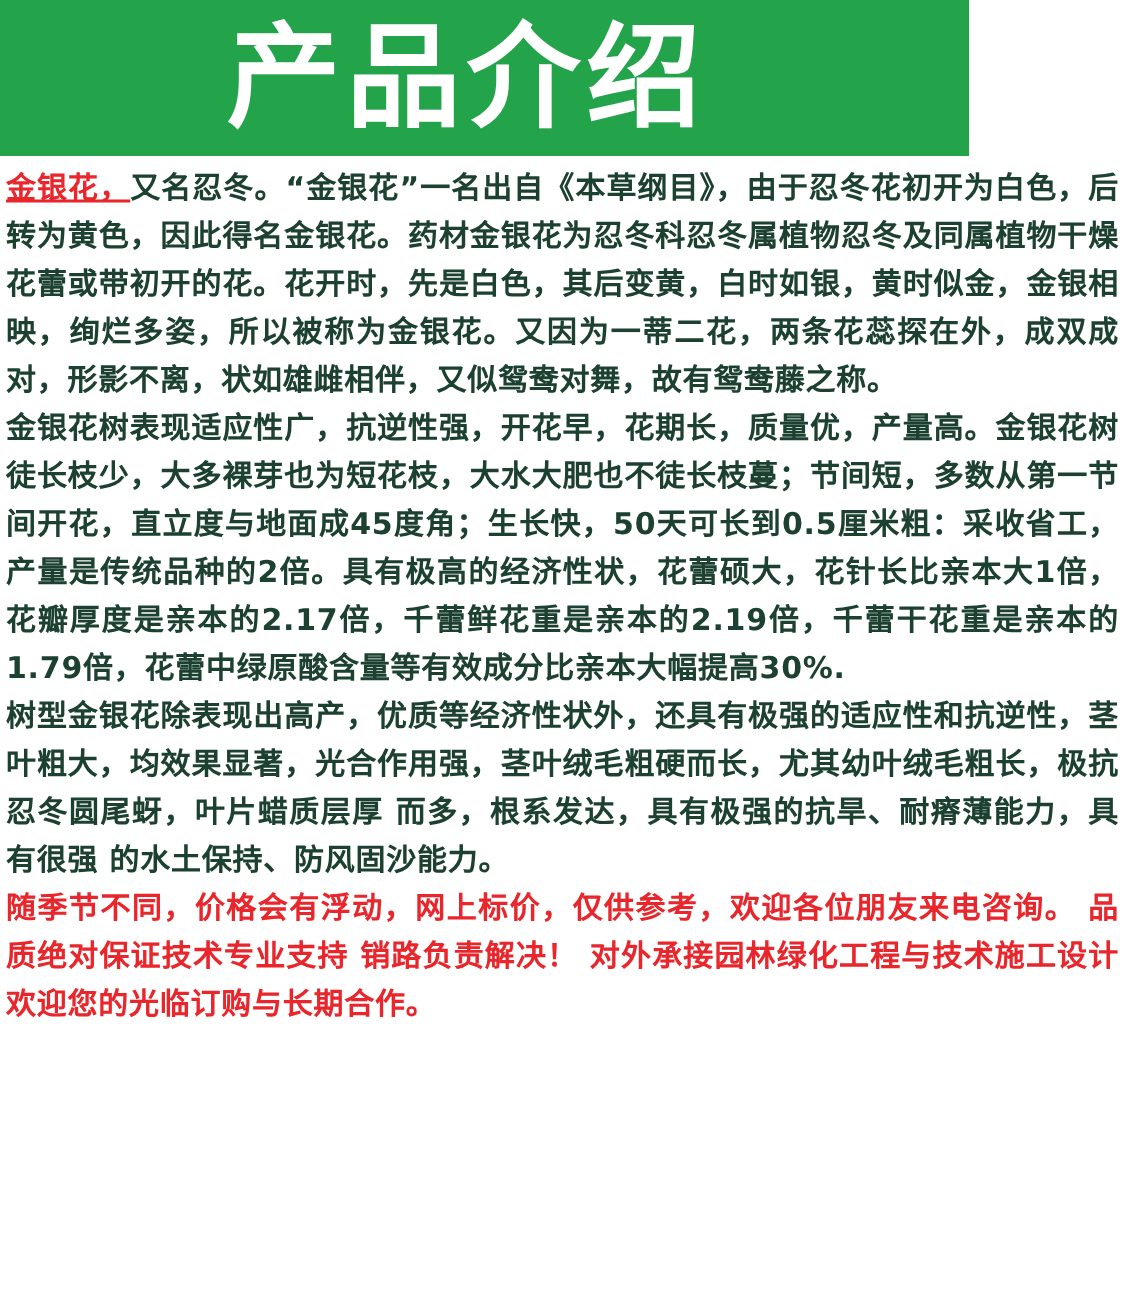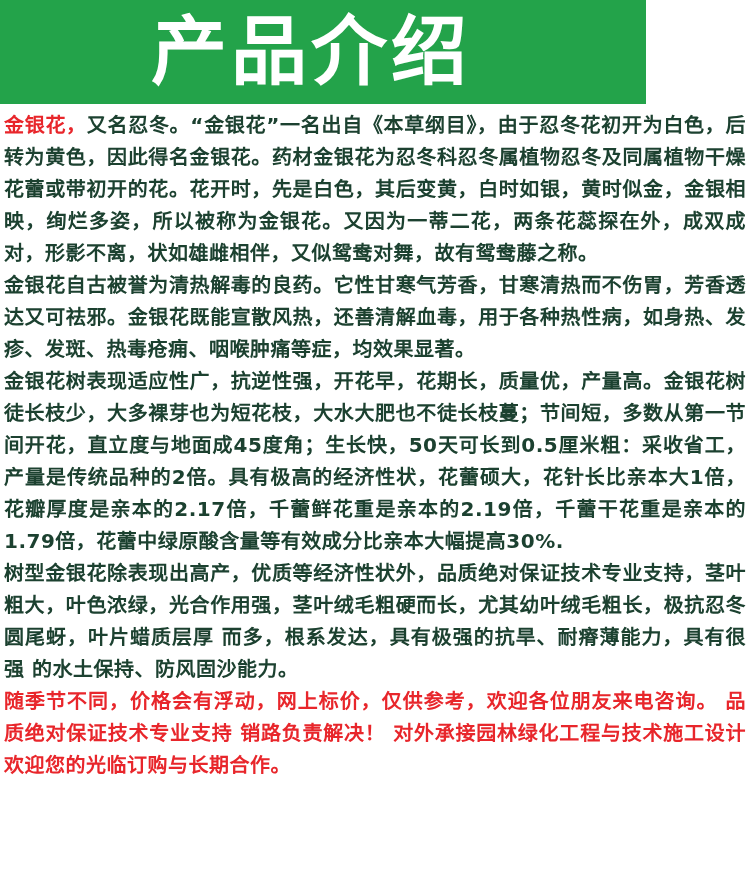--- a/index.html
+++ b/index.html
@@ -39,39 +39,38 @@
   .content {
     padding: 5px 4px 0 4px;
     font-size: 20px;
     line-height: 32px;
     font-weight: 900;
     color: var(--text-green, #1c4130);
     text-align: justify;
     letter-spacing: 0.5px;
   }
   .content p { margin: 0; }
-  .keyword { color: var(--accent-red, #e8262b); }
+  .keyword { color: var(--accent-red, #e8262b); text-decoration: underline; }
   p.notice { color: var(--accent-red, #e8262b); }
 </style>
 </head>
 <body>
 
 <div class="page">
 
   <div class="banner">
     <div class="banner-title">产品介绍</div>
   </div>
 
   <div class="content">
 
     <p><span class="keyword">金银花，</span><span>又名忍冬。“金银花”一名出自《本草纲目》，由于忍冬花初开为白色，后转为黄色，因此得名金银花。药材金银花为忍冬科忍冬属植物忍冬及同属植物干燥花蕾或带初开的花。花开时，先是白色，其后变黄，白时如银，黄时似金，金银相映，绚烂多姿，所以被称为金银花。又因为一蒂二花，两条花蕊探在外，成双成对，形影不离，状如雄雌相伴，又似鸳鸯对舞，故有鸳鸯藤之称。</span></p>
 
 
-    <p>金银花自古被誉为清热解毒的良药。它性甘寒气芳香，甘寒清热而不伤胃，芳香透达又可祛邪。金银花既能宣散风热，还善清解血毒，用于各种热性病，如身热、发疹、发斑、热毒疮痈、咽喉肿痛等症，均效果显著。</p>
 
     <p>金银花树表现适应性广，抗逆性强，开花早，花期长，质量优，产量高。金银花树徒长枝少，大多裸芽也为短花枝，大水大肥也不徒长枝蔓；节间短，多数从第一节间开花，直立度与地面成45度角；生长快，50天可长到0.5厘米粗：采收省工，产量是传统品种的2倍。具有极高的经济性状，花蕾硕大，花针长比亲本大1倍，花瓣厚度是亲本的2.17倍，千蕾鲜花重是亲本的2.19倍，千蕾干花重是亲本的1.79倍，花蕾中绿原酸含量等有效成分比亲本大幅提高30%.</p>
 
-    <p>树型金银花除表现出高产，优质等经济性状外，品质绝对保证技术专业支持，茎叶粗大，叶色浓绿，光合作用强，茎叶绒毛粗硬而长，尤其幼叶绒毛粗长，极抗忍冬圆尾蚜，叶片蜡质层厚 而多，根系发达，具有极强的抗旱、耐瘠薄能力，具有很强 的水土保持、防风固沙能力。</p>
+    <p>树型金银花除表现出高产，优质等经济性状外，还具有极强的适应性和抗逆性，茎叶粗大，均效果显著，光合作用强，茎叶绒毛粗硬而长，尤其幼叶绒毛粗长，极抗忍冬圆尾蚜，叶片蜡质层厚 而多，根系发达，具有极强的抗旱、耐瘠薄能力，具有很强 的水土保持、防风固沙能力。</p>
 
     <p class="notice">随季节不同，价格会有浮动，网上标价，仅供参考，欢迎各位朋友来电咨询。 品质绝对保证技术专业支持 销路负责解决！ 对外承接园林绿化工程与技术施工设计欢迎您的光临订购与长期合作。</p>
 
   </div>
 </div>
 
 </body></html>

